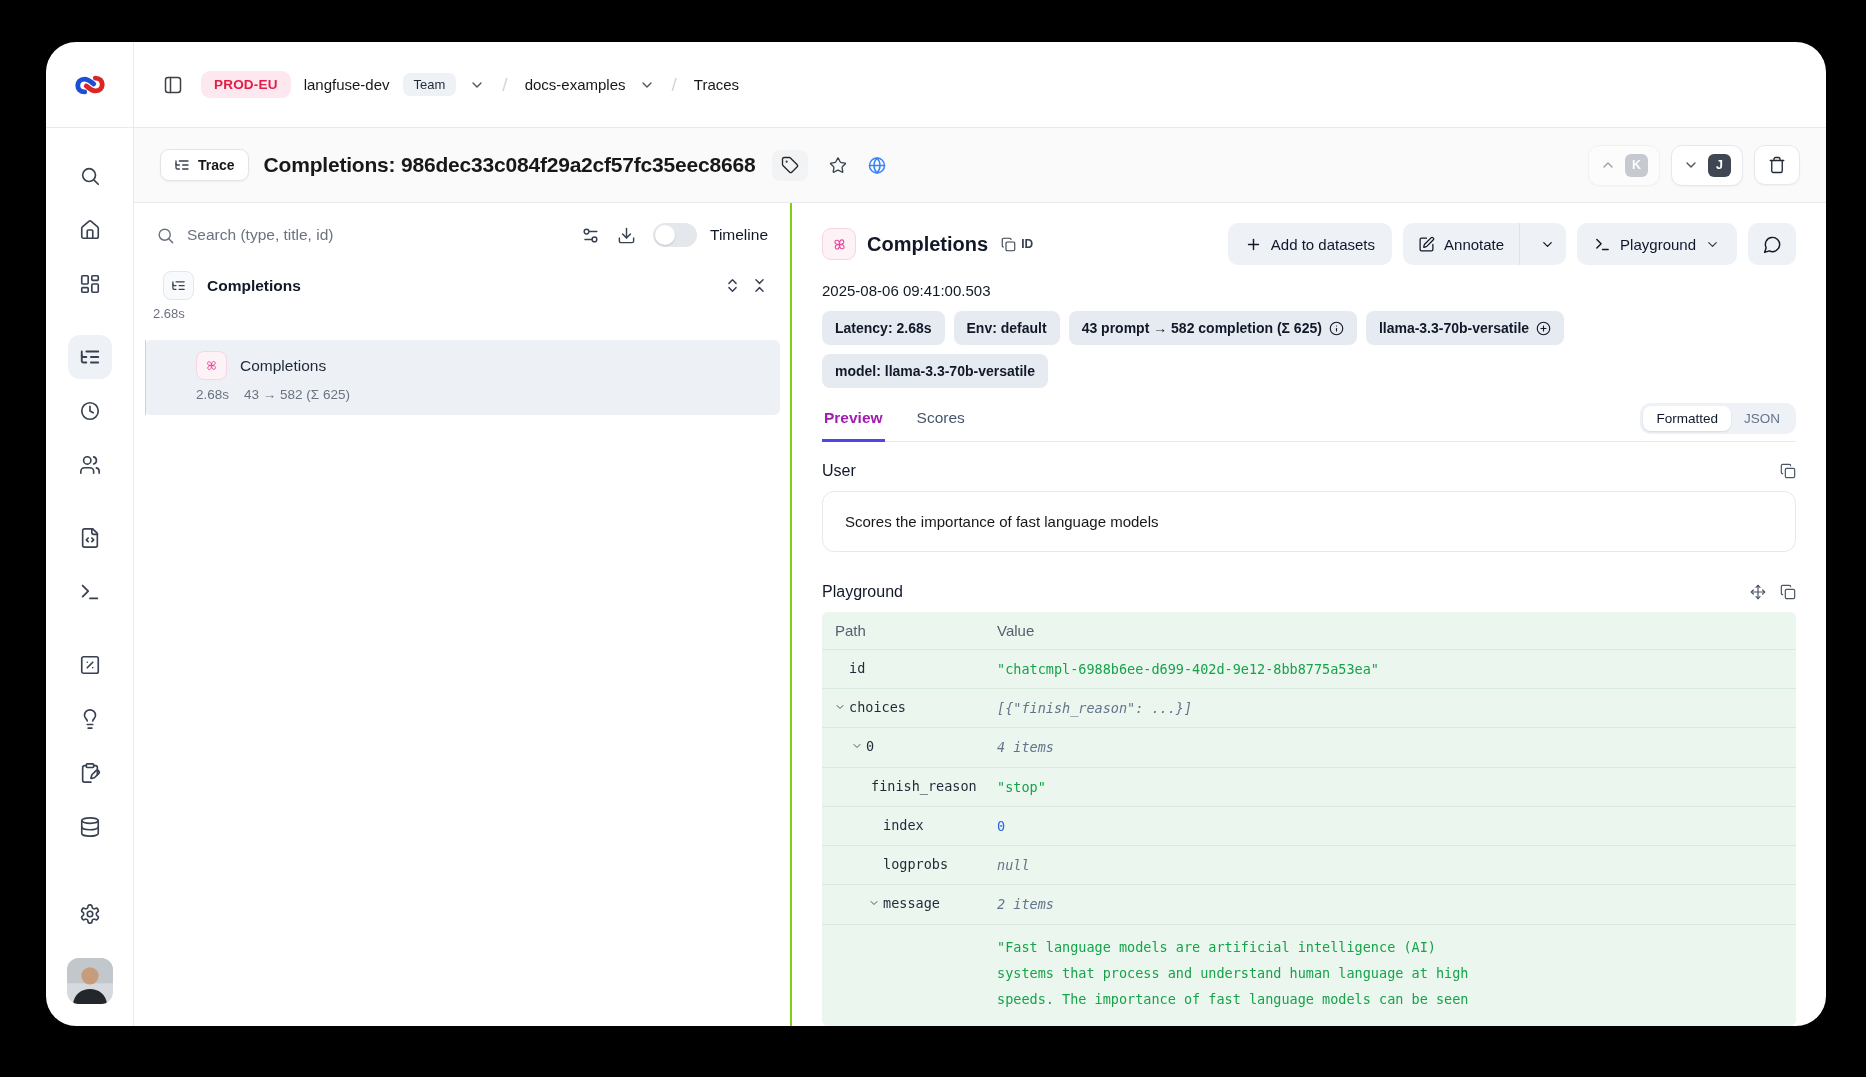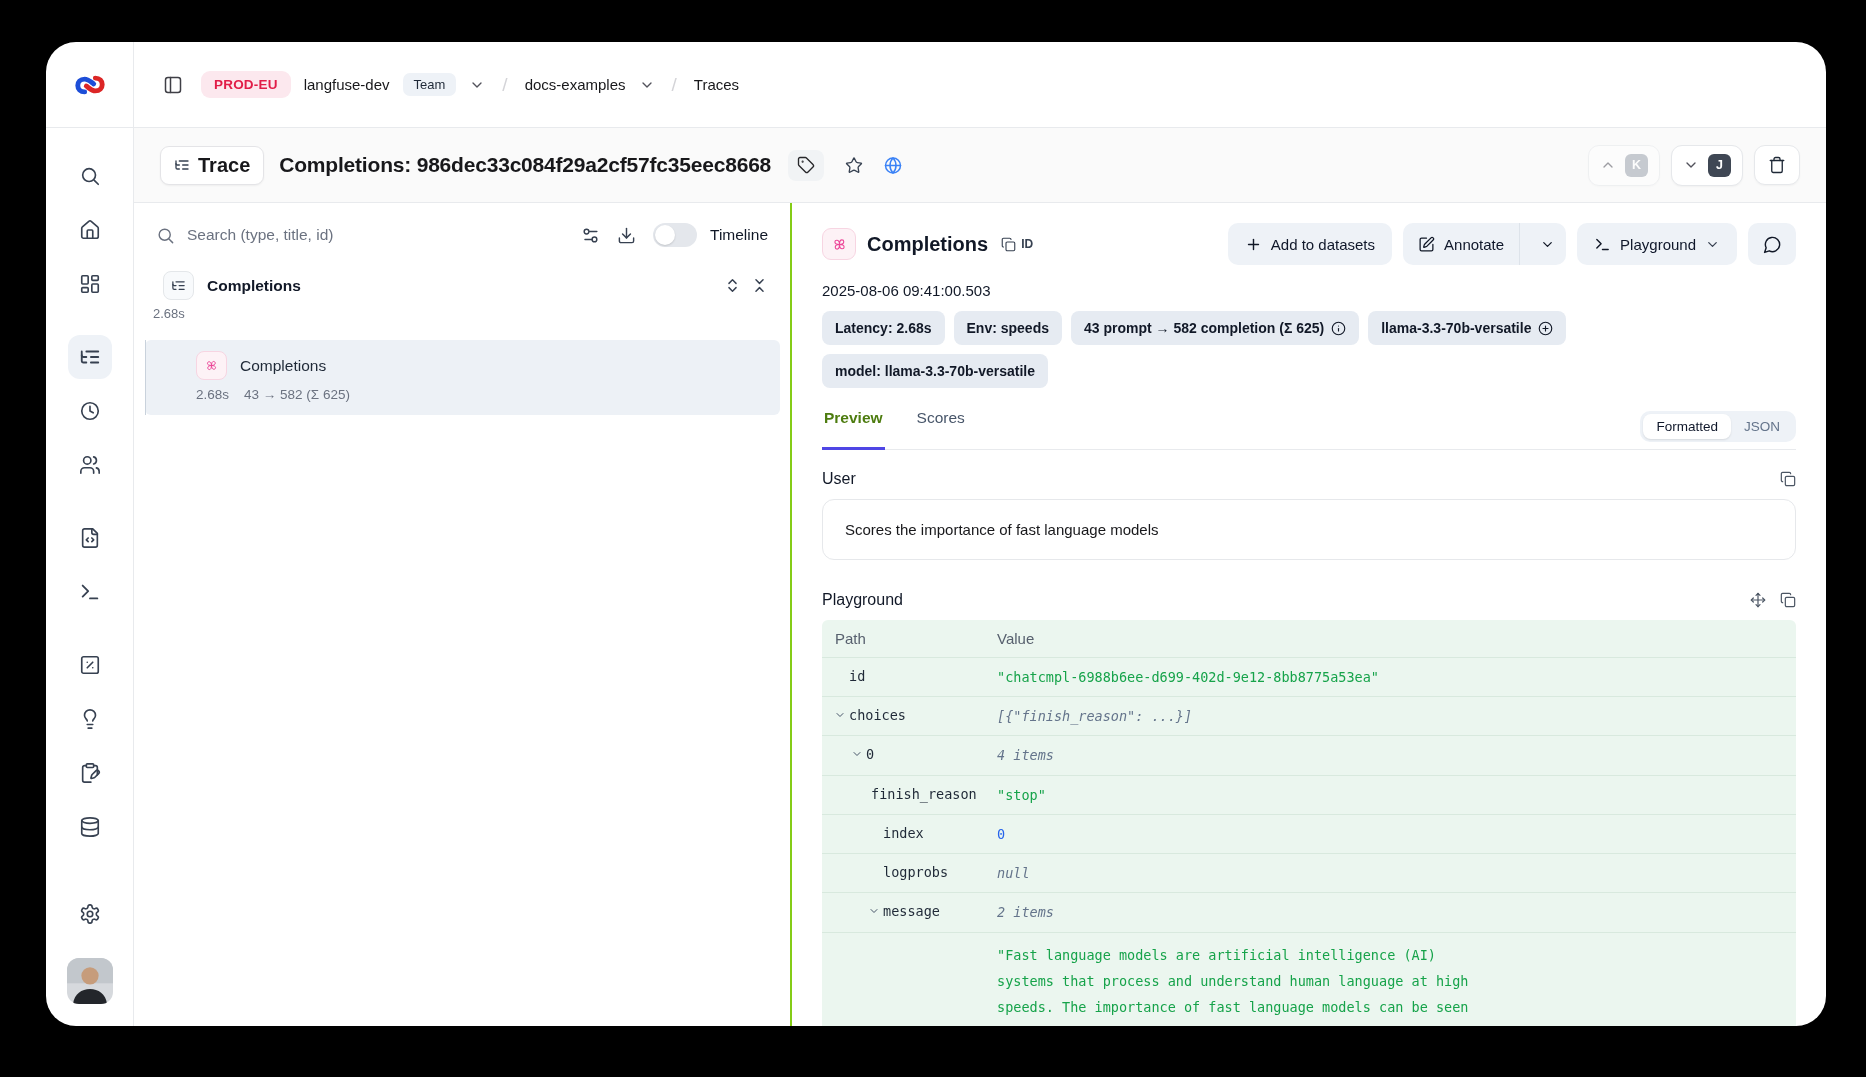--- a/index.html
+++ b/index.html
@@ -27,21 +27,21 @@
   .rail-item.active { background:#eef2f7; }
   .rail-item .ic { width:22px; height:22px; }
   .rail-spacer { flex:1; }
   .rail-footer { display:flex; flex-direction:column; align-items:center; gap:22px; }
   .avatar-wrap { width:46px; height:46px; border-radius:12px; overflow:hidden; }
 
   .main { flex:1; display:flex; flex-direction:column; min-width:0; }
 
   
   .trace-header { height:75px; flex:0 0 75px; background:#fafafa; border-bottom:1px solid #e8eaed; display:flex; align-items:center; padding:0 26px; gap:13px; }
-  .trace-badge { background:#fff; border:1px solid #e4e4e7; border-radius:9px; padding:7px 13px; display:flex; align-items:center; gap:8px; font-size:20px; font-weight:600; color:#18181b; box-shadow:0 1px 2px rgba(0,0,0,.05); }
+  .trace-badge { background:#fff; border:1px solid #e4e4e7; border-radius:9px; padding:7px 13px; display:flex; align-items:center; gap:8px; font-size:14px; font-weight:600; color:#18181b; box-shadow:0 1px 2px rgba(0,0,0,.05); }
   .trace-badge .ic { width:16px; height:16px; color:#374151; }
   .trace-title { font-size:21px; font-weight:600; color:#18181b; letter-spacing:-.2px; margin-left:2px; white-space:nowrap; }
   .icon-chip { width:36px; height:31px; background:#f1f3f5; border-radius:8px; display:flex; align-items:center; justify-content:center; color:#27272a; margin-left:4px; }
   .icon-chip .ic, .plain-ic { width:18px; height:18px; }
   .plain-ic { color:#374151; display:inline-flex; margin-left:8px; }
   .globe { color:#3b82f6; }
   .th-right { margin-left:auto; display:flex; align-items:center; gap:11px; }
   .kj-btn { display:flex; align-items:center; gap:9px; background:#fff; border:1px solid #e6e8eb; border-radius:11px; padding:8px 11px; box-shadow:0 1px 2px rgba(0,0,0,.04); cursor:pointer; }
   .kj-btn.dim { opacity:.55; }
   .kj-btn .ic { width:16px; height:16px; color:#52525b; }
@@ -99,21 +99,21 @@
   .chat-btn .ic { width:19px; height:19px; }
 
   .timestamp { margin-top:17px; font-size:15px; color:#111827; flex:0 0 auto; }
   .chips { margin-top:12px; display:flex; flex-wrap:wrap; gap:9px; flex:0 0 auto; }
   .chip { background:#e6ebf2; border-radius:8px; height:34px; display:flex; align-items:center; gap:7px; padding:0 13px; font-size:14px; font-weight:600; color:#111827; white-space:nowrap; }
   .chip .ic { width:15px; height:15px; color:#111827; }
 
   .tabs-row { margin-top:15px; display:flex; align-items:flex-end; border-bottom:1px solid #e8eaed; flex:0 0 auto; }
   .tabs { display:flex; gap:30px; }
   .tab { font-size:15.5px; font-weight:500; color:#475569; padding:6px 2px 11px; cursor:pointer; }
-  .tab.active { color:#4d7c0f; font-weight:600; border-bottom:3px solid #4f46e5; margin-bottom:-1px; padding-bottom:20px; }
+  .tab.active { color:#a21caf; font-weight:600; border-bottom:3px solid #4f46e5; margin-bottom:-1px; padding-bottom:12px; }
   .format-toggle { margin-left:auto; margin-bottom:7px; background:#eef2f7; border-radius:10px; padding:3px; display:flex;text-align:right; }
   .fmt-seg { font-size:13.5px; font-weight:500; padding:5px 13px; border-radius:8px; color:#64748b; cursor:pointer; }
   .fmt-seg.active { background:#fff; color:#0f172a; box-shadow:0 1px 2px rgba(0,0,0,.1); }
 
   .section-row { display:flex; align-items:center; flex:0 0 auto; }
   .section-row.user { margin-top:20px; }
   .section-row.assistant { margin-top:31px; }
   .section-label { font-size:16px; font-weight:500; color:#111827; }
   .section-icons { margin-left:auto; display:flex; gap:14px; color:#4b5563; }
   .section-icons .ic { width:16px; height:16px; cursor:pointer; }
@@ -545,21 +545,21 @@
             </div>
           </div>
 
           <div class="timestamp">2025-08-06 09:41:00.503</div>
 
           <div class="chips">
               <div class="chip">
                 <span>Latency: 2.68s</span>
               </div>
               <div class="chip">
-                <span>Env: speeds</span>
+                <span>Env: default</span>
               </div>
               <div class="chip">
                 <span>43 prompt → 582 completion (Σ 625)</span>
                 <span class="ic">
                   <svg viewBox="0 0 24 24" fill="none" stroke="currentColor" stroke-width="1.8" stroke-linecap="round" stroke-linejoin="round">
                     <circle cx="12" cy="12" r="10"></circle>
                     <path d="M12 16v-4"></path>
                     <path d="M12 8h.01"></path>
                   </svg>
                 </span>

